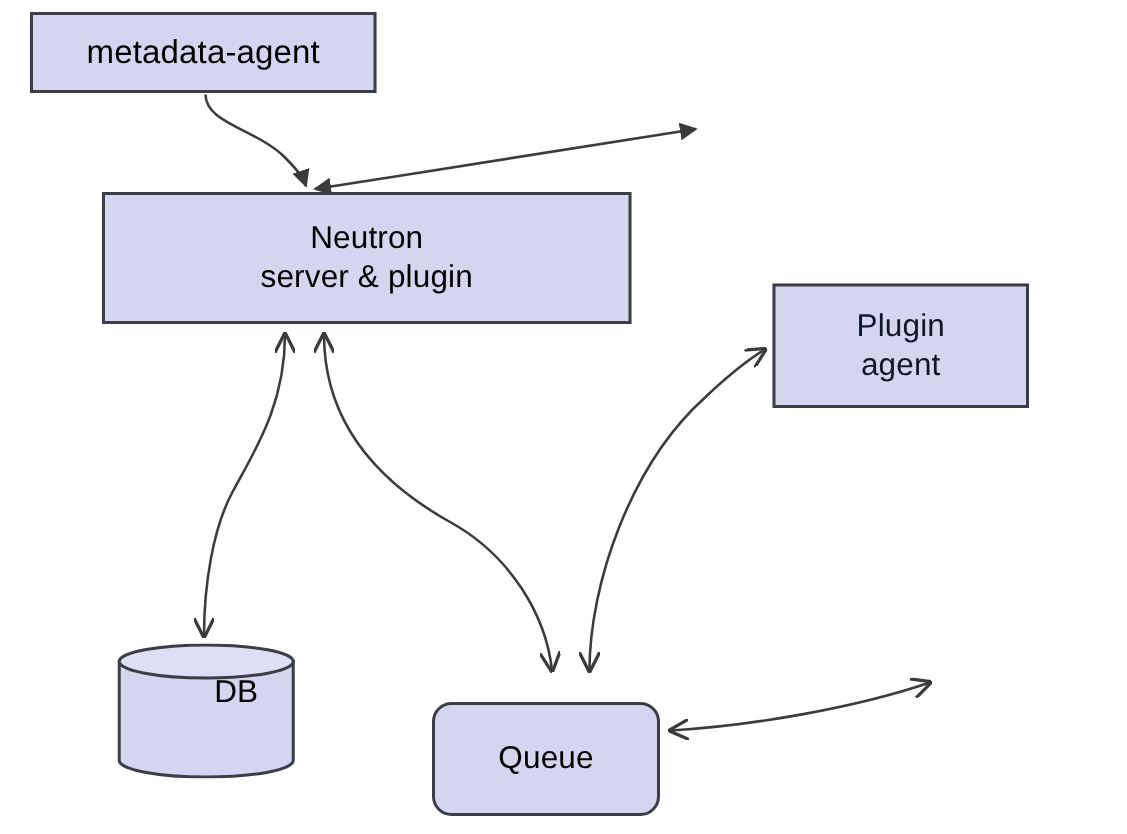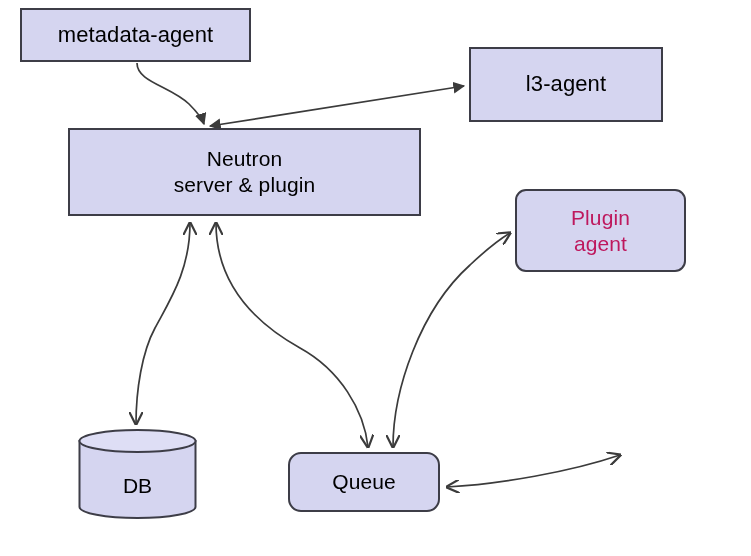--- a/index.html
+++ b/index.html
@@ -93,40 +93,37 @@
 
     <path d="M 393 447 C 393 390, 420 310, 470 265 C 487 249, 500 239, 510 233" fill="none" stroke="#3b3b3b" stroke-width="1.7" marker-start="url(#arrow-open)" marker-end="url(#arrow-open-2)"></path>
 
     <path d="M 447 487 C 500 484, 570 472, 620 455" fill="none" stroke="#3b3b3b" stroke-width="1.7" marker-start="url(#arrow-open)" marker-end="url(#arrow-open-2)"></path>
   </svg>
 
   <div class="node node-rect" id="node-metadata-agent" style="left: 20px; top: 8px; width: 231px; height: 54px; font-size: 22px; background: rgb(213, 213, 240); border-color: rgb(61, 61, 71); color: rgb(0, 0, 0);">
     <span class="node-label">metadata-agent</span>
   </div>
 
-  <div class="node node-rect" id="node-l3-agent" style="left: 469px; top: 47px; width: 194px; height: 75px; font-size: 22px; background: rgb(213, 213, 240); border-color: rgb(61, 61, 71); color: rgb(0, 0, 0);">
-    <span class="node-label">l3-agent</span>
-  </div>
 
   <div class="node node-rect" id="node-neutron-server" style="left: 20px; top: 128px; width: 353px; height: 88px; font-size: 21px; background: rgb(213, 213, 240); border-color: rgb(61, 61, 71); color: rgb(0, 0, 0); margin-left: 48px;">
     <span class="node-label">Neutron
 server &amp; plugin</span>
   </div>
 
-  <div class="node node-rect" id="node-plugin-agent" style="left: 515px; top: 189px; width: 171px; height: 83px; font-size: 21px; background: rgb(213, 213, 240); border-color: rgb(61, 61, 71); color: #be185d; border-radius: 11px;">
+  <div class="node node-rect" id="node-plugin-agent" style="left: 515px; top: 189px; width: 171px; height: 83px; font-size: 21px; background: rgb(213, 213, 240); border-color: rgb(61, 61, 71); color: #0f172a;">
     <span class="node-label">Plugin
 agent</span>
   </div>
 
 
-  <div class="node node-rounded" id="node-queue" style="left: 288px; top: 452px; width: 152px; height: 60px; font-size: 21px; background: rgb(213, 213, 240); border-color: rgb(61, 61, 71); color: rgb(0, 0, 0);">
+  <div class="node node-rounded" id="node-queue" style="left: 288px; top: 468px; width: 152px; height: 76px; font-size: 21px; background: rgb(213, 213, 240); border-color: rgb(61, 61, 71); color: rgb(0, 0, 0);">
     <span class="node-label">Queue</span>
   </div>
 
   <div class="node-cylinder" id="node-db" style="left: 78px; top: 429px; width: 119px; height: 90px; font-size: 21px;">
     <svg class="cyl-svg" id="db-cyl-svg" width="119" height="90" viewBox="0 0 119 90">
       <path d="M 1.5 12 L 1.5 78 A 58 11 0 0 0 117.5 78 L 117.5 12 Z" fill="#d5d5f0" stroke="#3d3d47" stroke-width="2"></path>
       <ellipse cx="59.5" cy="12" rx="58" ry="11" fill="#dedef5" stroke="#3d3d47" stroke-width="2"></ellipse>
     </svg>
-    <div class="cyl-text" id="db-cyl-text" style="top: 45px; font-size: 21px; color: rgb(0, 0, 0);">DB</div>
+    <div class="cyl-text" id="db-cyl-text" style="top: 21px; font-size: 21px; color: rgb(0, 0, 0); padding-left: 20px;">DB</div>
   </div>
 
 </div>
 
 </body></html>

